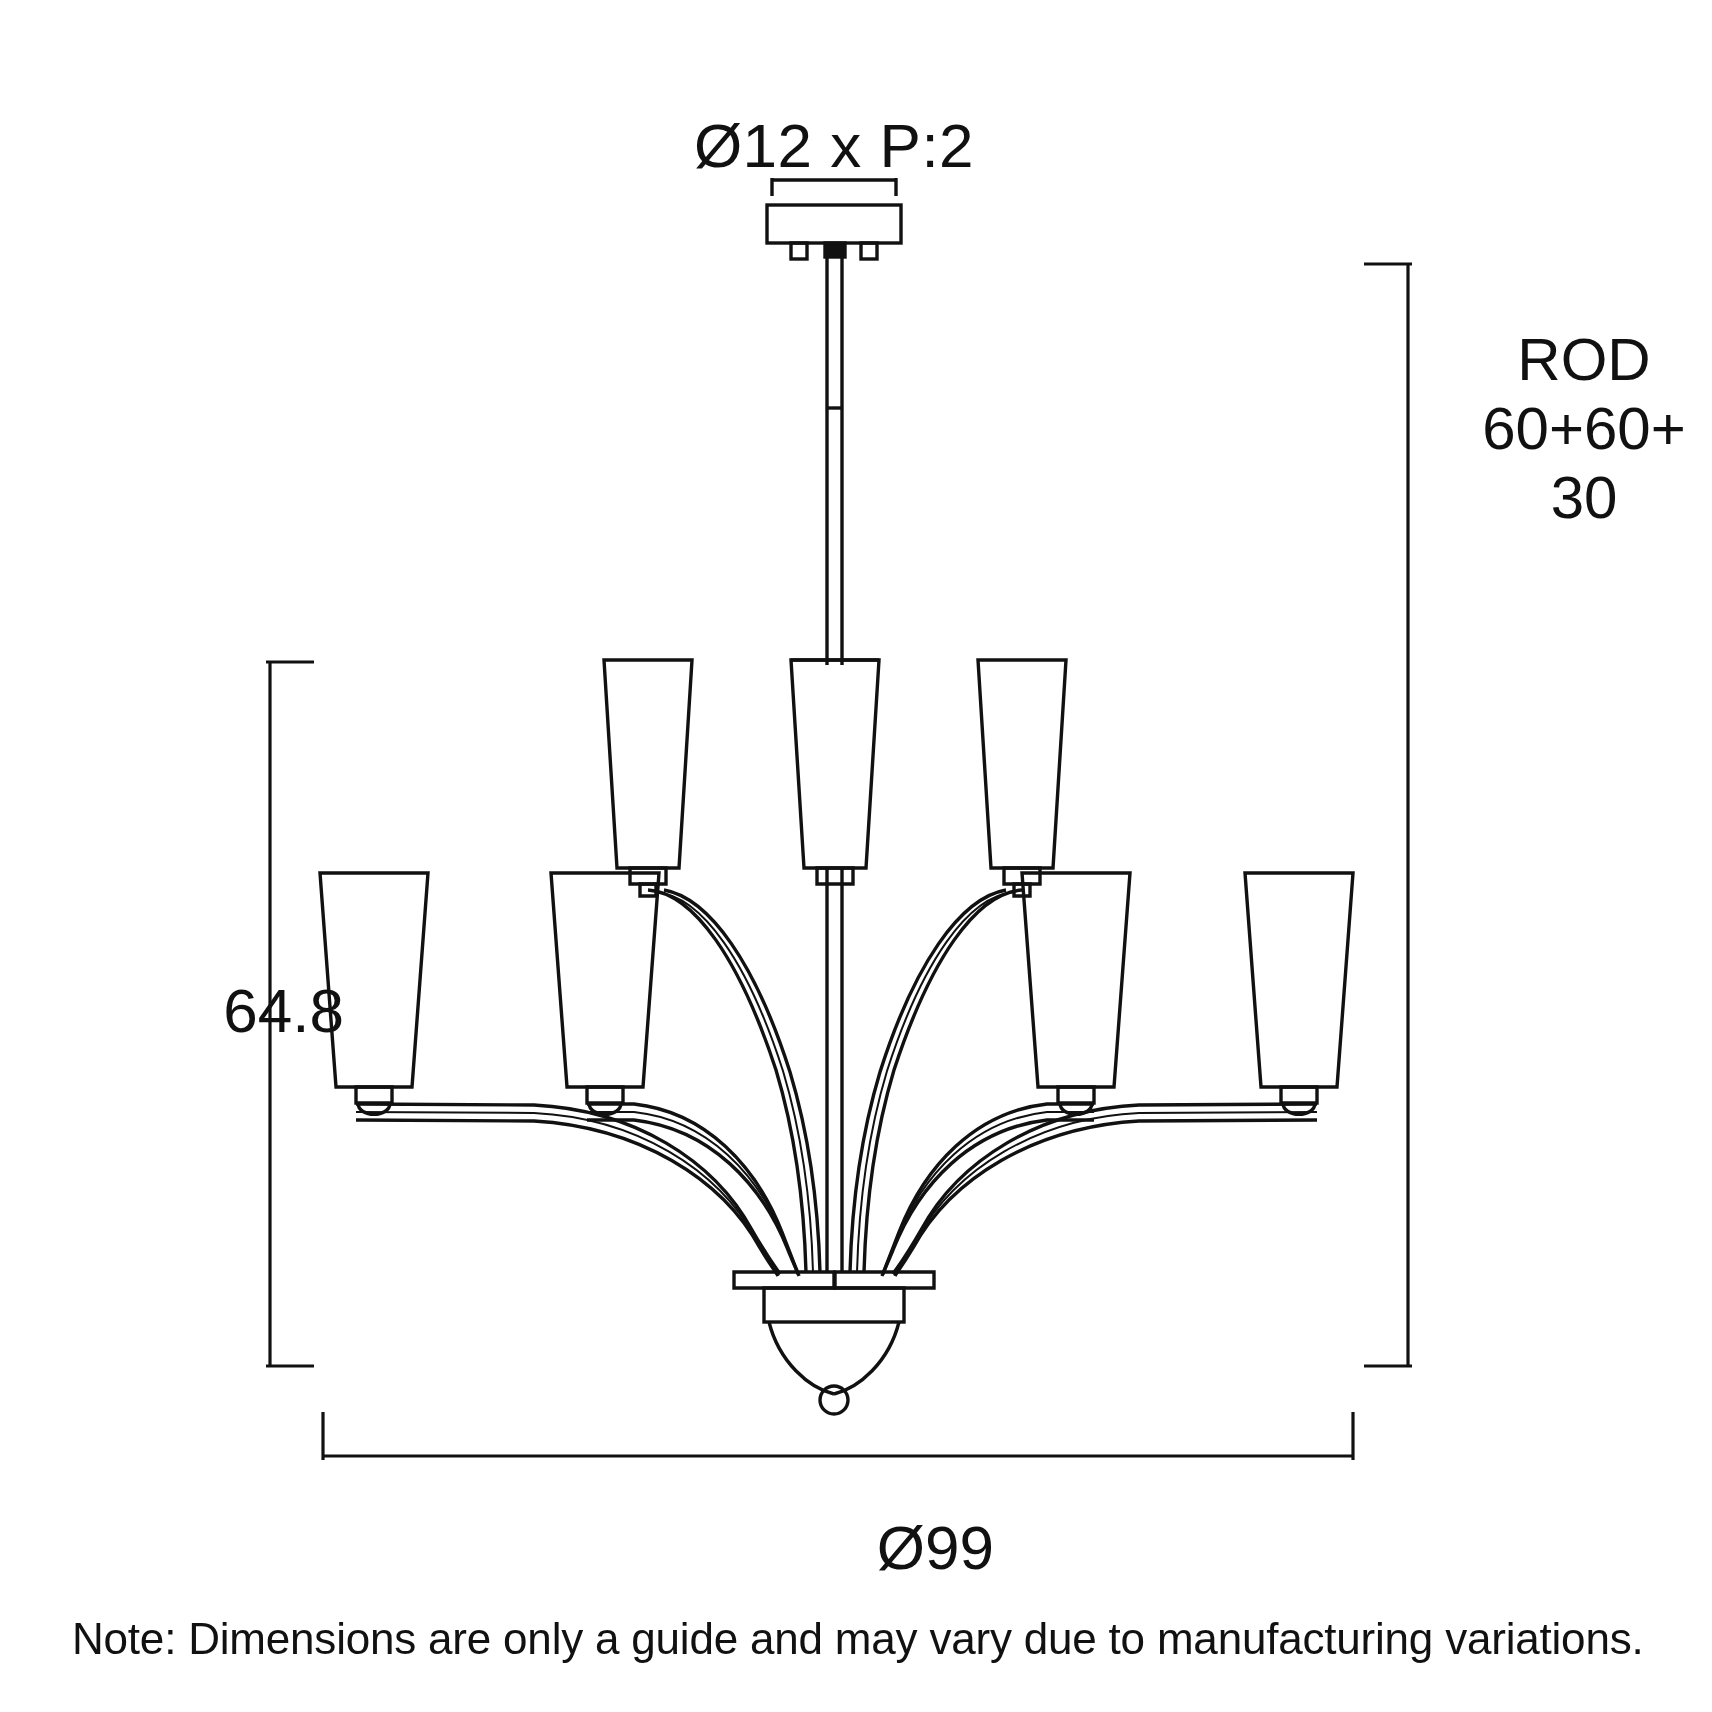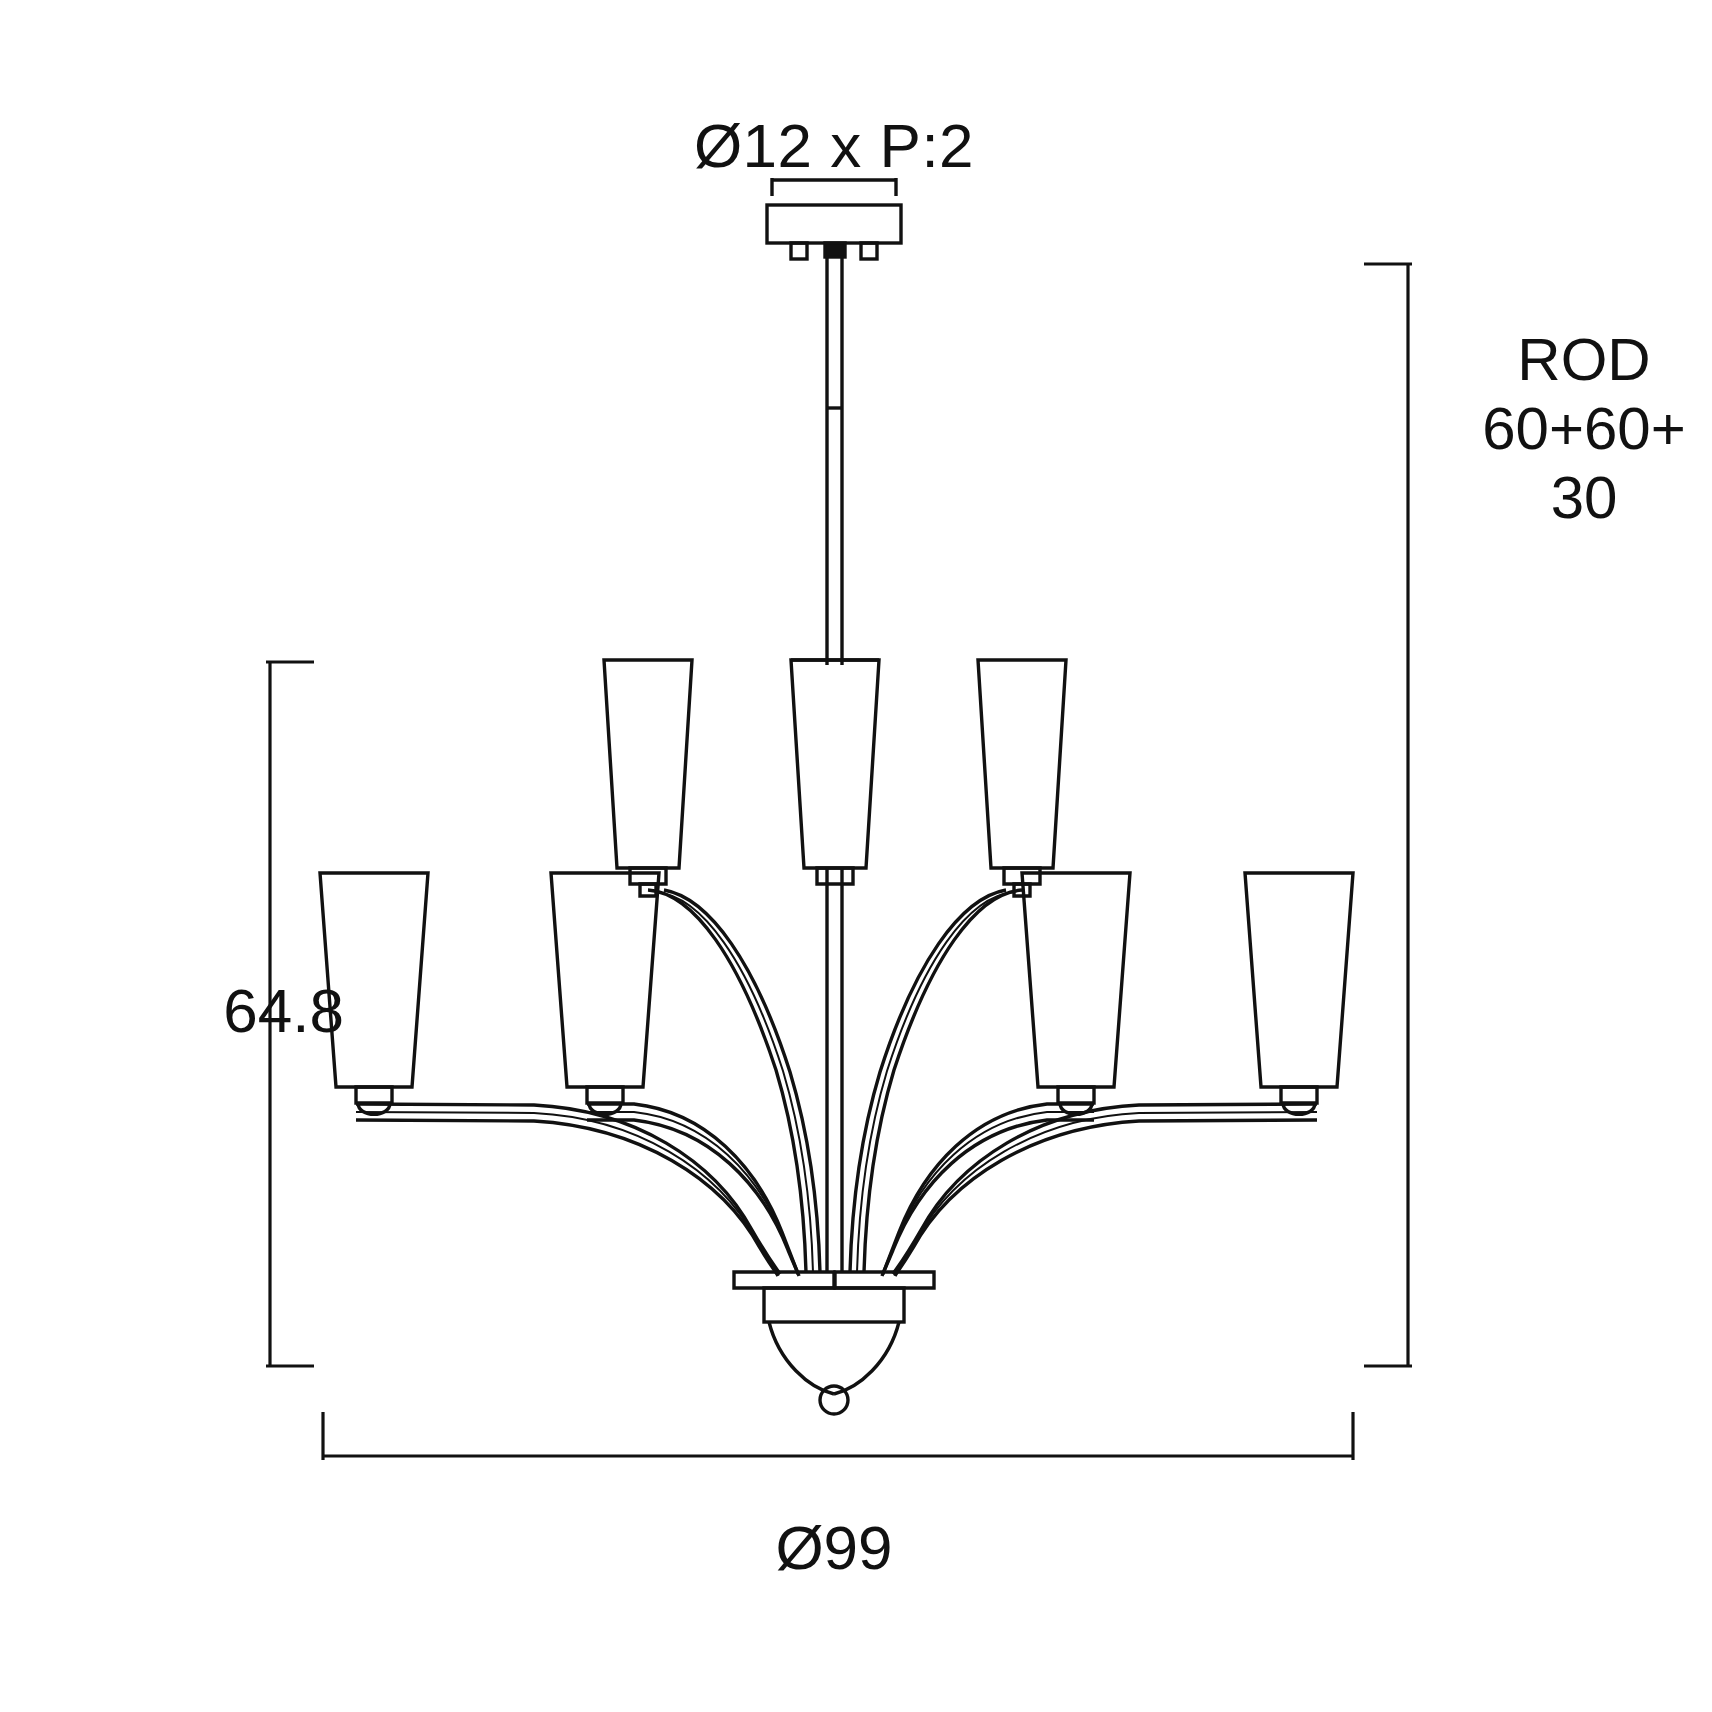--- a/index.html
+++ b/index.html
@@ -48,21 +48,21 @@
     left: 90px;
     top: 975px;
     width: 220px;
     text-align: right;
     font-size: 62px;
   }
   #label-diameter {
     left: 640px;
     top: 1512px;
     width: 320px;
-    text-align: center;
+    text-align: right;
     font-size: 62px;
   }
   #note-text {
     position: absolute;
     left: 38px;
     top: 1614px;
     font-size: 44px;
     letter-spacing: -0.2px;
     color: #111111;
     white-space: nowrap;
@@ -228,14 +228,15 @@
   <div class="lbl" id="label-rod">
     <span class="rodline">ROD</span>
     <span class="rodline">60+60+</span>
     <span class="rodline">30</span>
   </div>
 
   <div class="lbl" id="label-height">64.8</div>
 
   <div class="lbl" id="label-diameter">Ø99</div>
 
+  <div id="note-text">Note: Dimensions are only a guide and may vary due to manufacturing variations.</div>
 
 </div>
 
 </body></html>

